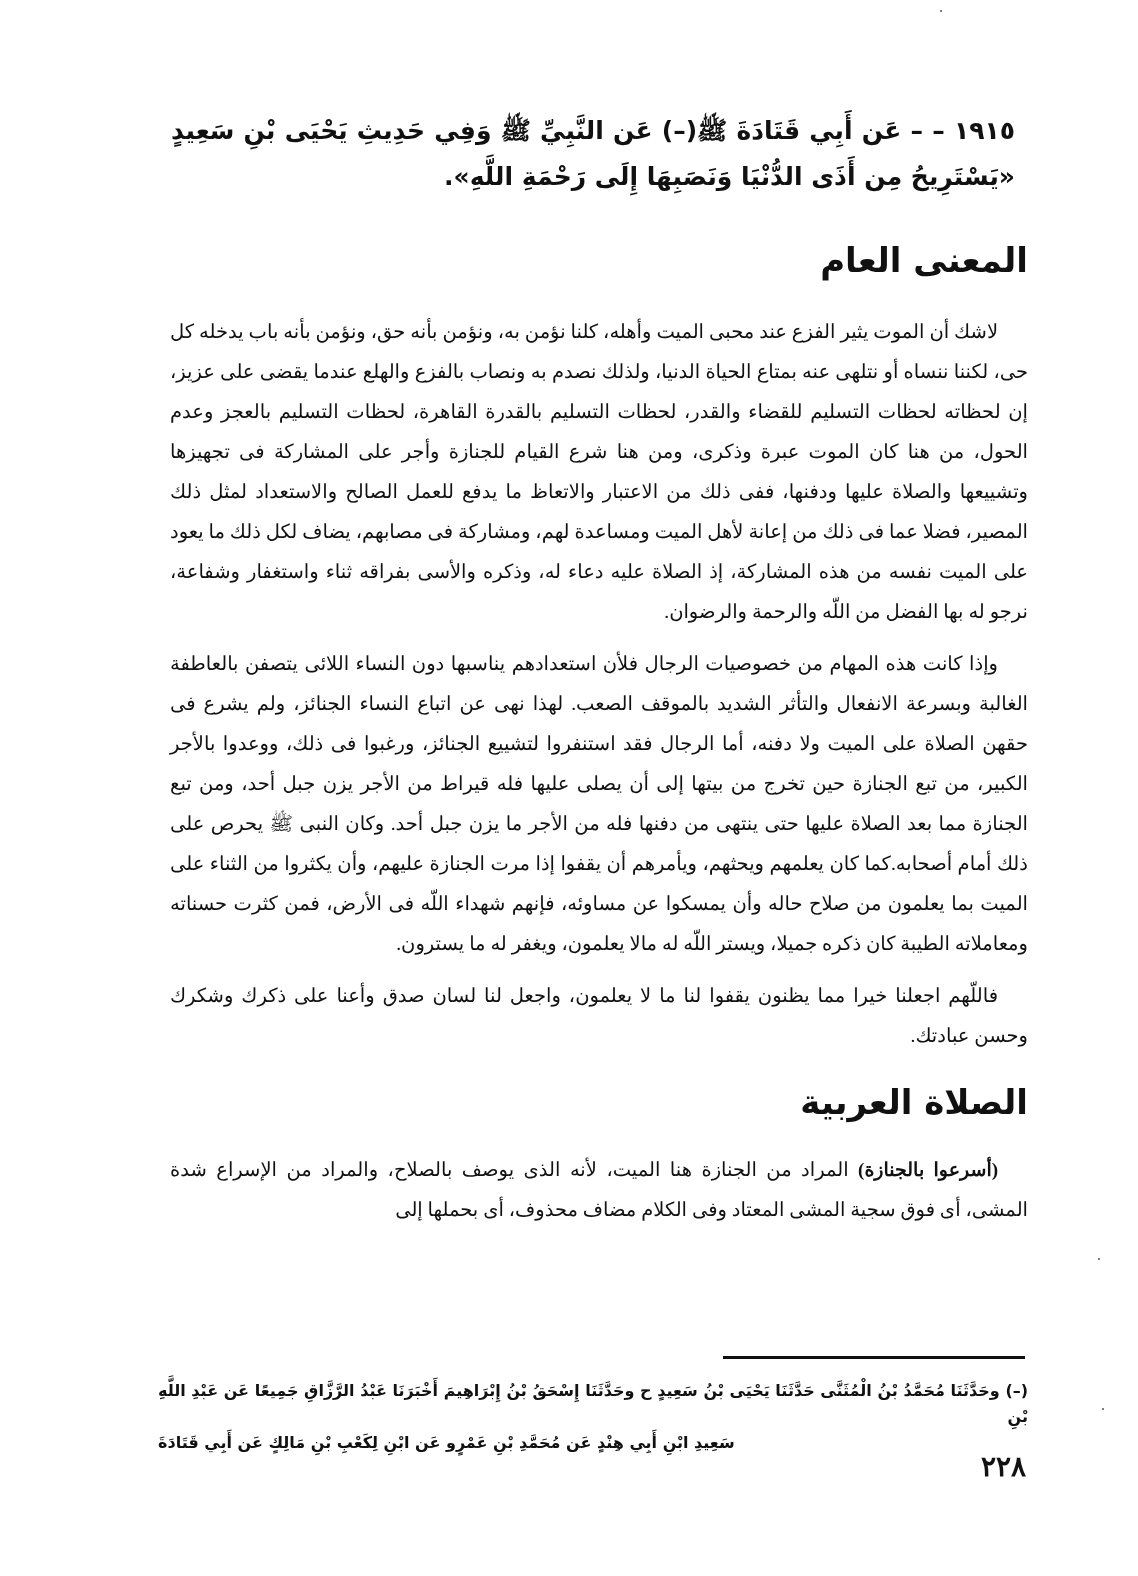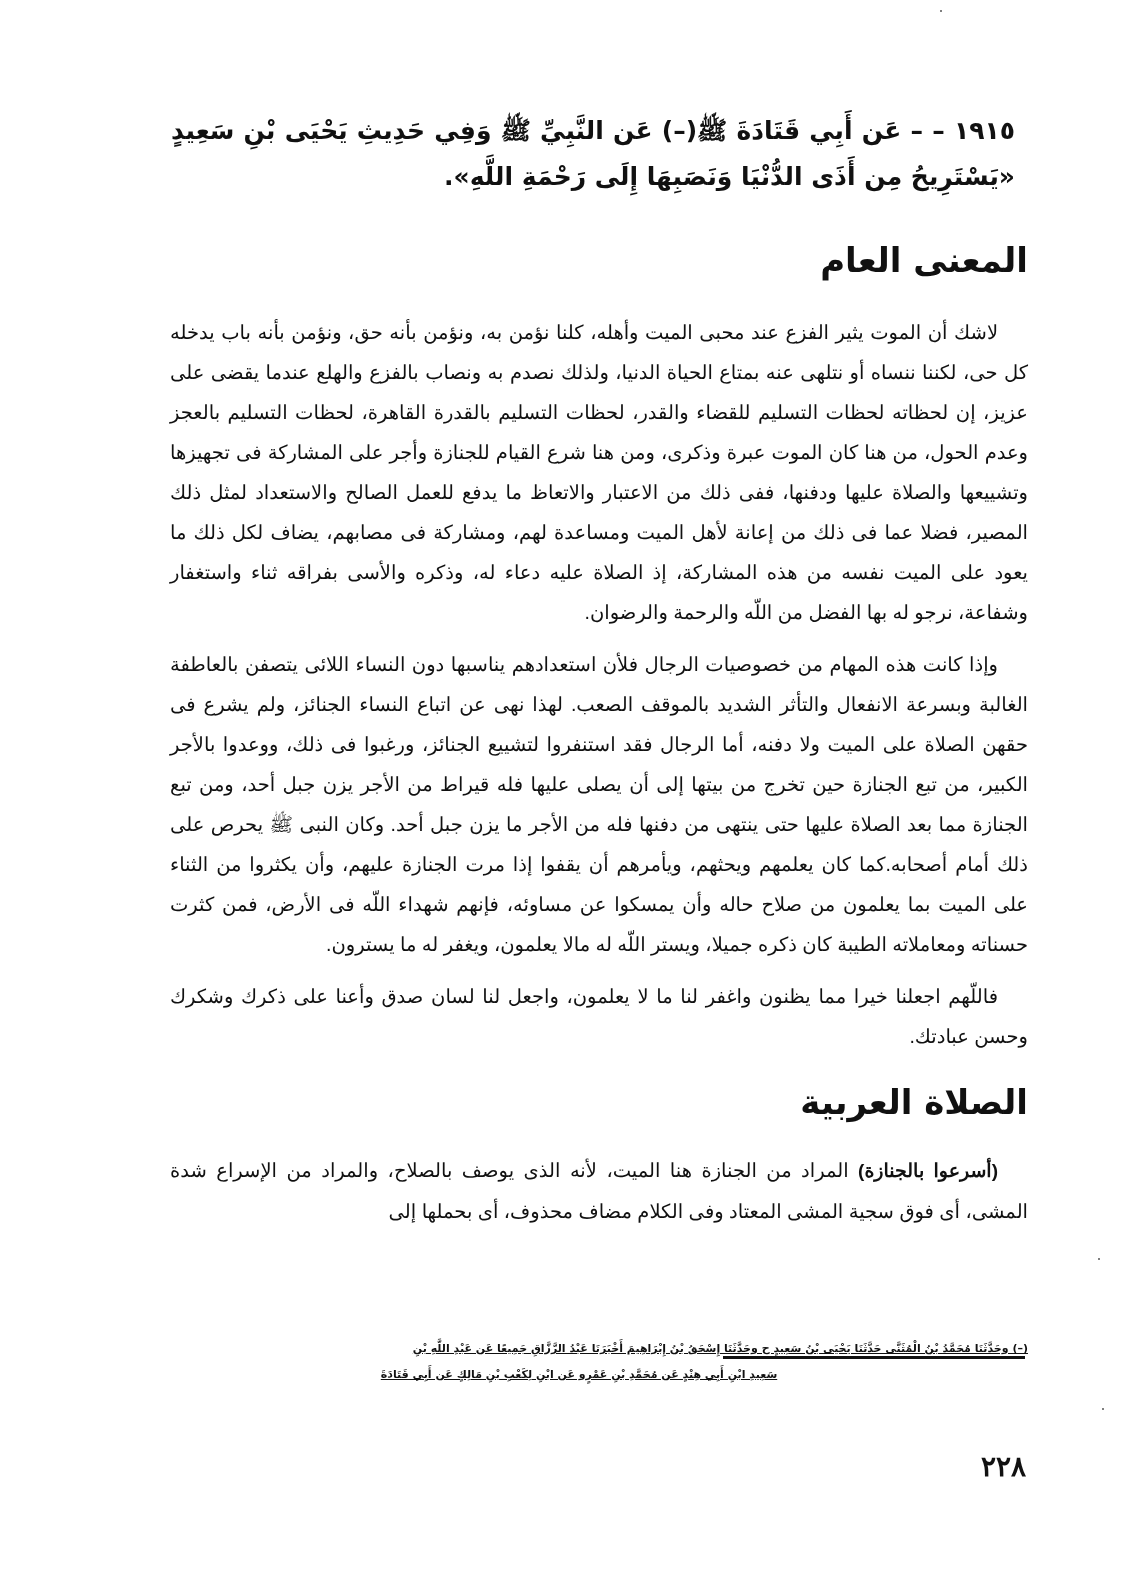--- a/index.html
+++ b/index.html
@@ -35,21 +35,21 @@
       font-family: "DejaVu Sans", sans-serif;
       font-weight: bold;
       font-size: 34px;
       text-align: right;
       margin: 0;
       line-height: 60px;
     }
     .title-1 { margin-top: 30px; margin-bottom: 22px; }
     .title-2 { margin-top: 16px; margin-bottom: 18px; }
     .para {
-      font-family: Liberation Sans, sans-serif;
+      font-family: Liberation Serif, serif;
       font-size: 19.5px;
       line-height: 40px;
       margin: 0 0 12px 12px;
       text-indent: 30px;
       text-align-last: right;
     }
     .para .term {
       font-weight: bold;
       font-size: 19px;
     }
@@ -57,34 +57,33 @@
       position: absolute;
       left: 723px;
       top: 1356px;
       width: 302px;
       height: 3px;
       background: #111111;
     }
     .footnote {
       position: absolute;
       left: 158px;
-      top: 1336px;
+      top: 1378px;
       width: 870px;
       direction: rtl;
       font-family: "DejaVu Sans", sans-serif;
       font-weight: bold;
-      font-size: 11px;
+      font-size: 16px;
       line-height: 26px;
       text-align: justify;
-      text-decoration: underline;
     }
     .footnote .cont {
       display: block;
       padding-right: 28px;
-      text-align: center;
+      text-align: left;
     }
     .page-number {
       position: absolute;
       right: 112px;
       top: 1450px;
       font-family: Liberation Serif, serif;
       font-weight: bold;
       font-size: 28px;
       direction: rtl;
     }
@@ -102,21 +101,21 @@
 <div class="page">
   <p class="hadith">
     <span>١٩١٥</span>
     <span>– – عَن أَبِي قَتَادَةَ ﷺ(–) عَن النَّبِيِّ ﷺ وَفِي حَدِيثِ يَحْيَى بْنِ سَعِيدٍ «يَسْتَرِيحُ مِن أَذَى الدُّنْيَا وَنَصَبِهَا إِلَى رَحْمَةِ اللَّهِ».</span>
   </p>
 
   <h2 class="section-title title-1">المعنى العام</h2>
 
   <p class="para">لاشك أن الموت يثير الفزع عند محبى الميت وأهله، كلنا نؤمن به، ونؤمن بأنه حق، ونؤمن بأنه باب يدخله كل حى، لكننا ننساه أو نتلهى عنه بمتاع الحياة الدنيا، ولذلك نصدم به ونصاب بالفزع والهلع عندما يقضى على عزيز، إن لحظاته لحظات التسليم للقضاء والقدر، لحظات التسليم بالقدرة القاهرة، لحظات التسليم بالعجز وعدم الحول، من هنا كان الموت عبرة وذكرى، ومن هنا شرع القيام للجنازة وأجر على المشاركة فى تجهيزها وتشييعها والصلاة عليها ودفنها، ففى ذلك من الاعتبار والاتعاظ ما يدفع للعمل الصالح والاستعداد لمثل ذلك المصير، فضلا عما فى ذلك من إعانة لأهل الميت ومساعدة لهم، ومشاركة فى مصابهم، يضاف لكل ذلك ما يعود على الميت نفسه من هذه المشاركة، إذ الصلاة عليه دعاء له، وذكره والأسى بفراقه ثناء واستغفار وشفاعة، نرجو له بها الفضل من اللّه والرحمة والرضوان.</p>
   <p class="para">وإذا كانت هذه المهام من خصوصيات الرجال فلأن استعدادهم يناسبها دون النساء اللائى يتصفن بالعاطفة الغالبة وبسرعة الانفعال والتأثر الشديد بالموقف الصعب. لهذا نهى عن اتباع النساء الجنائز، ولم يشرع فى حقهن الصلاة على الميت ولا دفنه، أما الرجال فقد استنفروا لتشييع الجنائز، ورغبوا فى ذلك، ووعدوا بالأجر الكبير، من تبع الجنازة حين تخرج من بيتها إلى أن يصلى عليها فله قيراط من الأجر يزن جبل أحد، ومن تبع الجنازة مما بعد الصلاة عليها حتى ينتهى من دفنها فله من الأجر ما يزن جبل أحد. وكان النبى ﷺ يحرص على ذلك أمام أصحابه.كما كان يعلمهم ويحثهم، ويأمرهم أن يقفوا إذا مرت الجنازة عليهم، وأن يكثروا من الثناء على الميت بما يعلمون من صلاح حاله وأن يمسكوا عن مساوئه، فإنهم شهداء اللّه فى الأرض، فمن كثرت حسناته ومعاملاته الطيبة كان ذكره جميلا، ويستر اللّه له مالا يعلمون، ويغفر له ما يسترون.</p>
-  <p class="para">فاللّهم اجعلنا خيرا مما يظنون واغفر لنا ما لا يعلمون، واجعل لنا لسان صدق وأعنا على ذكرك وشكرك وحسن عبادتك.</p>
+  <p class="para">فاللّهم اجعلنا خيرا مما يظنون يقفوا لنا ما لا يعلمون، واجعل لنا لسان صدق وأعنا على ذكرك وشكرك وحسن عبادتك.</p>
 
   <h2 class="section-title title-2">الصلاة العربية</h2>
 
   <p class="para">
     <span class="term">(أسرعوا بالجنازة)</span><span> المراد من الجنازة هنا الميت، لأنه الذى يوصف بالصلاح، والمراد من الإسراع شدة المشى، أى فوق سجية المشى المعتاد وفى الكلام مضاف محذوف، أى بحملها إلى</span>
   </p>
 </div>
 
 <div class="footnote-rule"></div>
 

